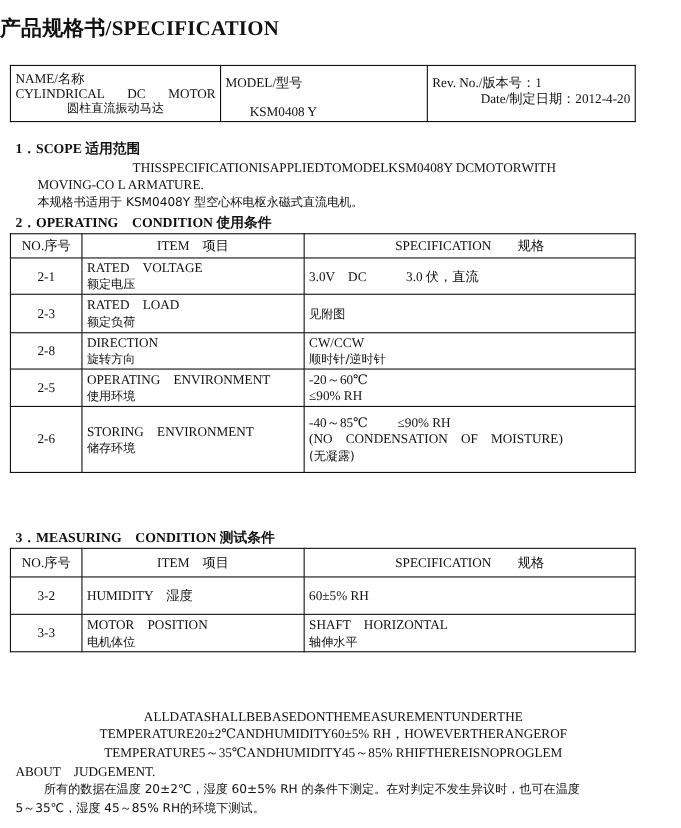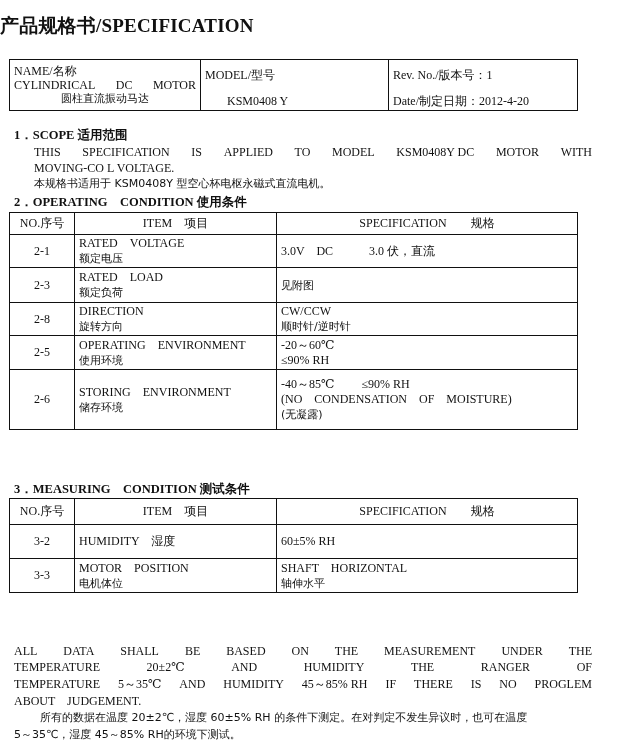--- a/index.html
+++ b/index.html
@@ -13,21 +13,21 @@
       left: 0; width: 619px; top: 13px; 
       font-size: 19px; font-weight: bold; letter-spacing: 0.2px;
     }
     table { border-collapse: collapse; position: absolute; table-layout: fixed; }
     td { border: 1.5px solid #111; padding: 0 4px; vertical-align: middle; font-size: 12px; line-height: 15px; }
     .hdr td { font-size: 12px; }
     .center { text-align: center; }
     .justify { display: flex; justify-content: space-between; }
     .sec-head { font-weight: bold; font-size: 12.5px; left: 14px; }
     .para { font-size: 12px; line-height: 16px; }
-    .jline { display: flex; justify-content: space-between; white-space: nowrap; }
+    .jline { display: flex; justify-content: center; white-space: nowrap; }
     .cn { font-family: "DejaVu Sans", sans-serif; font-size: 11px; }
   </style>
 </head>
 <body>
 
 <div class="abs title">产品规格书/SPECIFICATION</div>
 
 <table class="hdr" style="left:9px; top:59px; width:568px; height:52px;">
   <colgroup>
       <col style="width:191px">
@@ -44,39 +44,39 @@
         <span>MOTOR</span>
       </div>
       <div class="center cn">圆柱直流振动马达</div>
     </td>
     <td style="vertical-align:top; padding-top:8px;">
       <div>MODEL/型号</div>
       <div style="padding-left:22px; margin-top:11px;">KSM0408 Y</div>
     </td>
     <td style="vertical-align:top; padding-top:8px;">
       <div><span>Rev. No./版本号：</span><span>1</span></div>
-      <div style="margin-top:11px;"><span>Date/制定日期：</span><span>2012-4-20</span></div>
+      <div style="text-align:right;"><span>Date/制定日期：</span><span>2012-4-20</span></div>
     </td>
   </tr>
 </tbody>
   </table>
 
 <div class="abs sec-head" style="top:127px;">1．SCOPE 适用范围</div>
 <div class="abs jline para" style="left:34px; width:558px; top:144px;">
   <span>THIS</span>
   <span>SPECIFICATION</span>
   <span>IS</span>
   <span>APPLIED</span>
   <span>TO</span>
   <span>MODEL</span>
   <span>KSM0408Y DC</span>
   <span>MOTOR</span>
   <span>WITH</span>
 </div>
-<div class="abs para" style="left:34px; top:160px;">MOVING-CO L VOLTAGE.</div>
+<div class="abs para" style="left:34px; top:160px;">MOVING-CO L ARMATURE.</div>
 <div class="abs para cn" style="left:34px; top:176px;">本规格书适用于 KSM0408Y 型空心杯电枢永磁式直流电机。</div>
 
 <div class="abs sec-head" style="top:194px;">2．OPERATING　CONDITION 使用条件</div>
 <table style="left:9px; top:212px; width:568px;">
   <colgroup>
       <col style="width:65px">
       <col style="width:202px">
       <col style="width:301px">
     </colgroup>
   <tbody>
@@ -188,20 +188,21 @@
   <span>THE</span>
   <span>MEASUREMENT</span>
   <span>UNDER</span>
   <span>THE</span>
 </div>
 <div class="abs jline para" style="left:14px; width:578px; top:659px;">
   <span>TEMPERATURE</span>
   <span>20±2℃</span>
   <span>AND</span>
   <span>HUMIDITY</span>
+  <span>60±5% RH，HOWEVER</span>
   <span>THE</span>
   <span>RANGER</span>
   <span>OF</span>
 </div>
 <div class="abs jline para" style="left:14px; width:578px; top:676px;">
   <span>TEMPERATURE</span>
   <span>5～35℃</span>
   <span>AND</span>
   <span>HUMIDITY</span>
   <span>45～85% RH</span>

